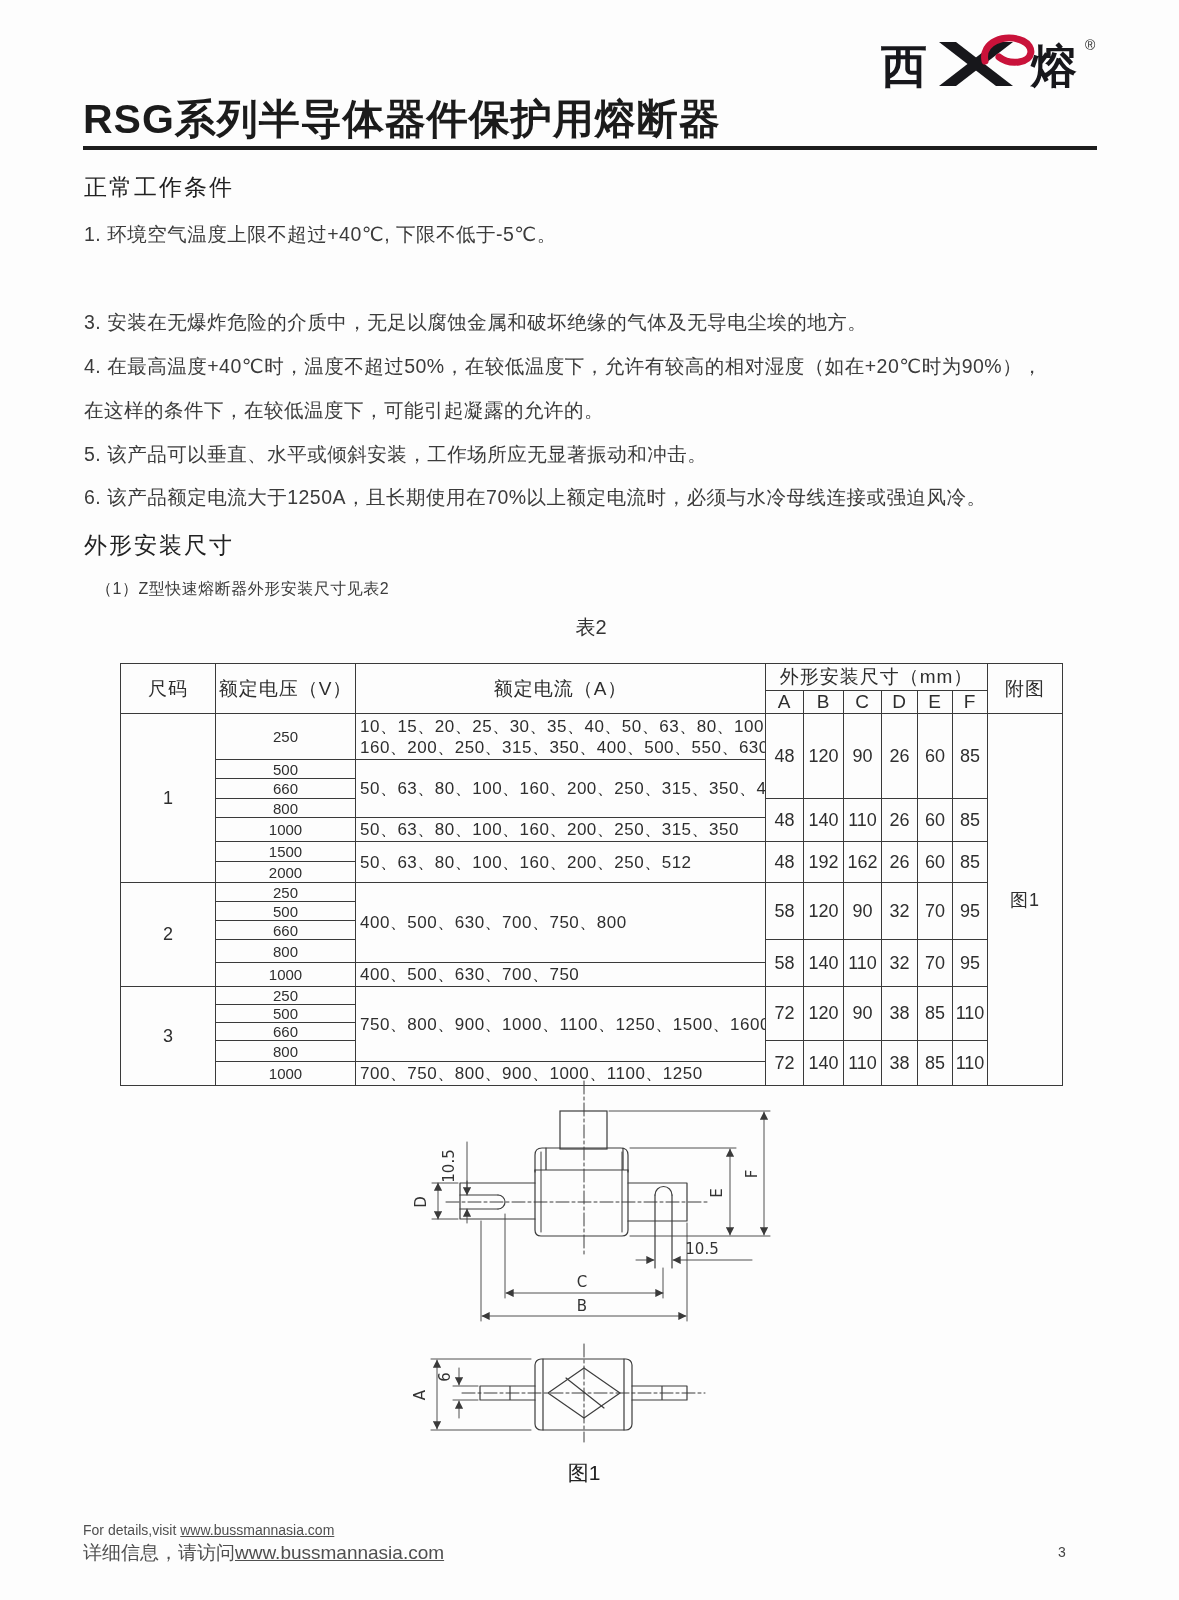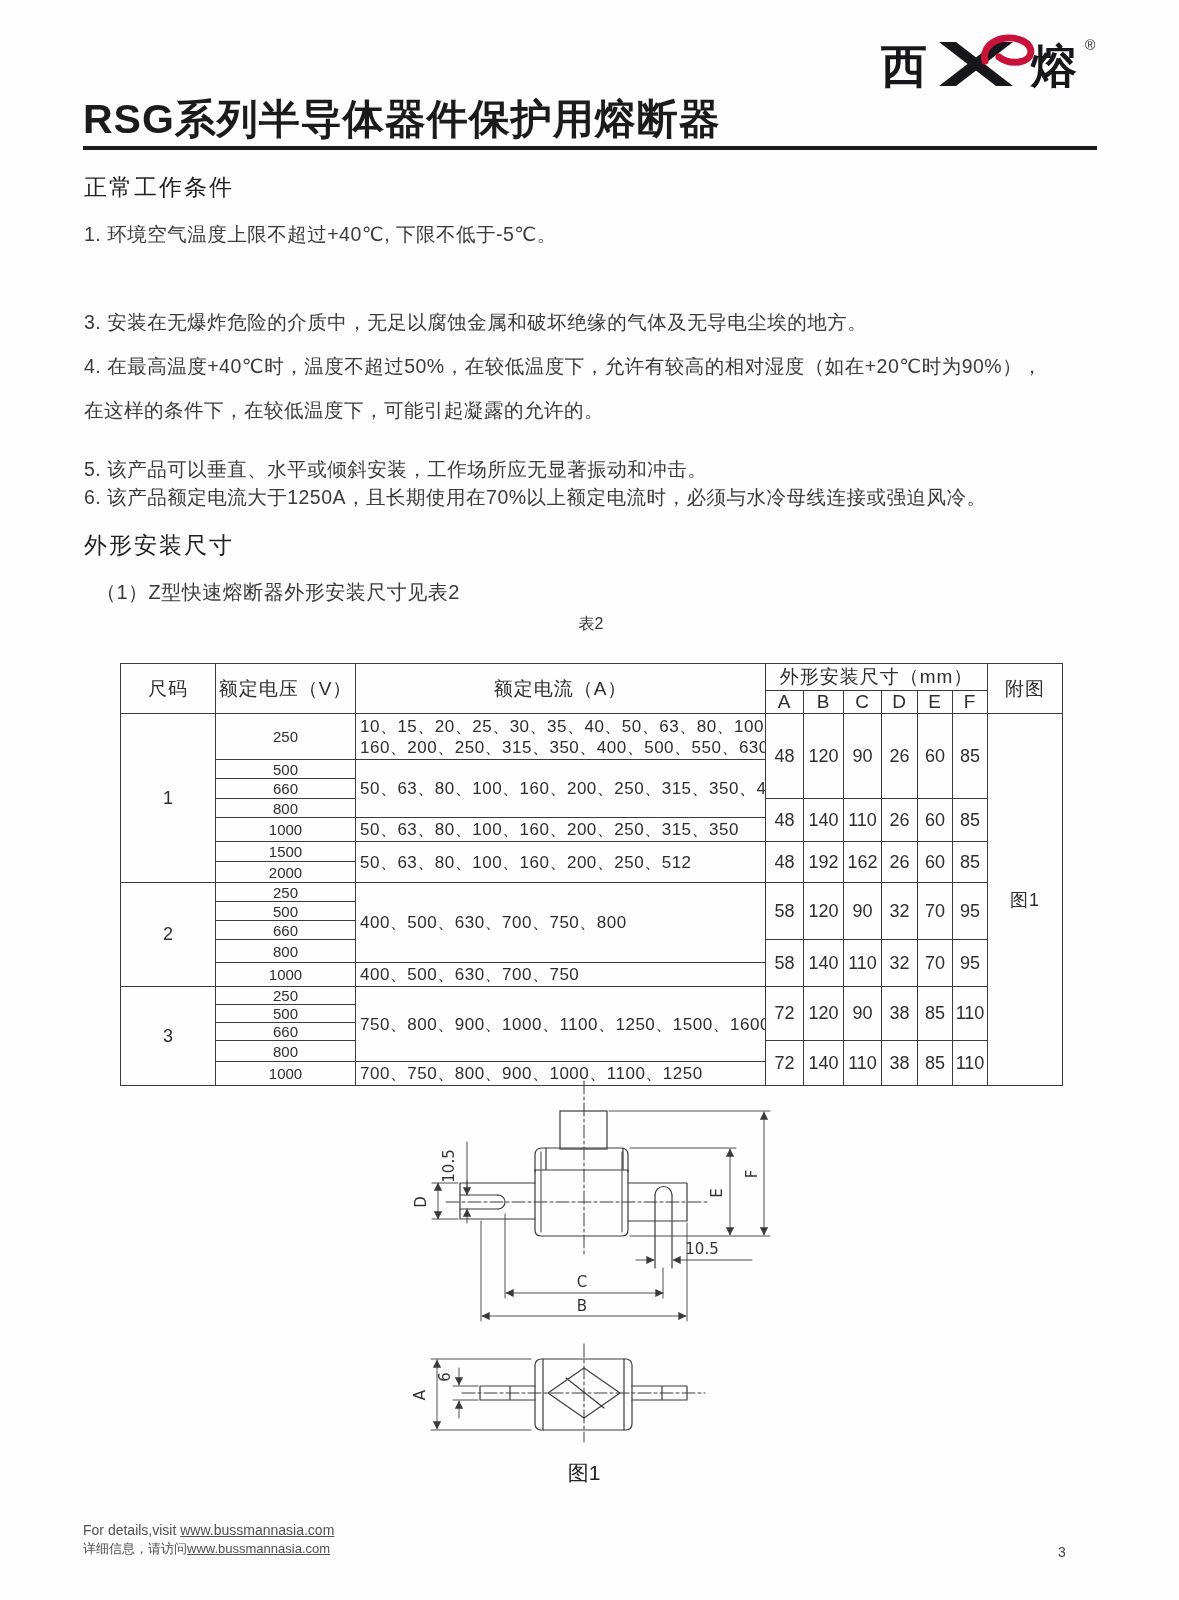--- a/index.html
+++ b/index.html
@@ -6,43 +6,43 @@
   body { background:#e8e8e8; font-family:"Liberation Sans","DejaVu Sans",sans-serif; }
   .page { position:relative; width:1179px; height:1600px; background:#fdfdfd; margin:0 auto; overflow:hidden; color:#3c3c3c; }
 
   .logo { position:absolute; top:34px; right:70px; width:228px; height:62px; }
 
   .doc-title { position:absolute; left:83px; top:92px; font-size:41px; font-weight:700; color:#1b1b1b; letter-spacing:1px; white-space:nowrap; }
   .title-rule { position:absolute; left:83px; top:146px; width:1014px; height:4px; background:#1d1d1d; }
 
   .h2 { position:absolute; left:84px; font-size:23px; font-weight:500; color:#222; letter-spacing:2px; }
   .para { position:absolute; left:84px; font-size:19.5px; color:#3b3b3b; line-height:26px; letter-spacing:0.5px; white-space:nowrap; }
-  .note { position:absolute; left:96px; font-size:20px; color:#3b3b3b; letter-spacing:0.5px; }
-
-  .tbl-caption { position:absolute; left:120px; top:614px; width:942px; text-align:center; font-size:16px; color:#333; }
+  .note { position:absolute; left:96px; font-size:16px; color:#3b3b3b; letter-spacing:0.5px; }
+
+  .tbl-caption { position:absolute; left:120px; top:614px; width:942px; text-align:center; font-size:20px; color:#333; }
 
   .tbl-wrap { position:absolute; left:120px; top:663px; width:942px; }
   table.tbl { border-collapse:collapse; table-layout:fixed; width:942px; }
   .tbl td, .tbl th { border:1px solid #3a3a3a; text-align:center; vertical-align:middle;
                      font-weight:normal; color:#2e2e2e; overflow:hidden; }
   .tbl th { font-size:19px; letter-spacing:1px; }
   .tbl td.v   { font-size:15px; }
   .tbl td.sz  { font-size:18px; }
   .tbl td.cur { font-size:17px; text-align:left; padding-left:4px; letter-spacing:0.5px; white-space:nowrap; }
   .tbl td.dim { font-size:18px; padding:0; }
   .tbl td.fig { font-size:18px; letter-spacing:1px; }
   .tbl .cur div { line-height:21px; }
 
   .drawing { position:absolute; left:380px; top:1078px; }
   .drawing svg { display:block; }
 
   .footer-line { position:absolute; left:83px; color:#4f4f4f; white-space:nowrap; }
   .footer-line a { color:#4f4f4f; text-decoration:underline; }
   .f-en { top:1522px; font-size:14px; }
-  .f-cn { top:1540px; font-size:13px; }
+  .f-cn { top:1540px; font-size:19px; }
   .page-num { position:absolute; left:1058px; top:1544px; font-size:14px; color:#444; }
 </style>
 </head>
 <body>
 
 <div class="page">
 
   <div class="logo">
     <svg width="228" height="62" viewBox="0 0 228 62">
       <text x="0" y="48" font-size="46" font-weight="900" fill="#17171b">西</text>
@@ -57,21 +57,21 @@
   </div>
 
   <div class="doc-title">RSG系列半导体器件保护用熔断器</div>
   <div class="title-rule"></div>
 
   <div class="h2" style="top:172px">正常工作条件</div>
   <div class="para" style="top:221px">1. 环境空气温度上限不超过+40℃, 下限不低于-5℃。</div>
   <div class="para" style="top:309px">3. 安装在无爆炸危险的介质中，无足以腐蚀金属和破坏绝缘的气体及无导电尘埃的地方。</div>
   <div class="para" style="top:353px">4. 在最高温度+40℃时，温度不超过50%，在较低温度下，允许有较高的相对湿度（如在+20℃时为90%），</div>
   <div class="para" style="top:397px">在这样的条件下，在较低温度下，可能引起凝露的允许的。</div>
-  <div class="para" style="top:456px">5. 该产品可以垂直、水平或倾斜安装，工作场所应无显著振动和冲击。</div>
+  <div class="para" style="top:441px">5. 该产品可以垂直、水平或倾斜安装，工作场所应无显著振动和冲击。</div>
   <div class="para" style="top:484px">6. 该产品额定电流大于1250A，且长期使用在70%以上额定电流时，必须与水冷母线连接或强迫风冷。</div>
 
   <div class="h2" style="top:530px">外形安装尺寸</div>
   <div class="note" style="top:579px">（1）Z型快速熔断器外形安装尺寸见表2</div>
   <div class="tbl-caption">表2</div>
 
   <div class="tbl-wrap">
     <table class="tbl">
       <colgroup>
         <col style="width:95px">

